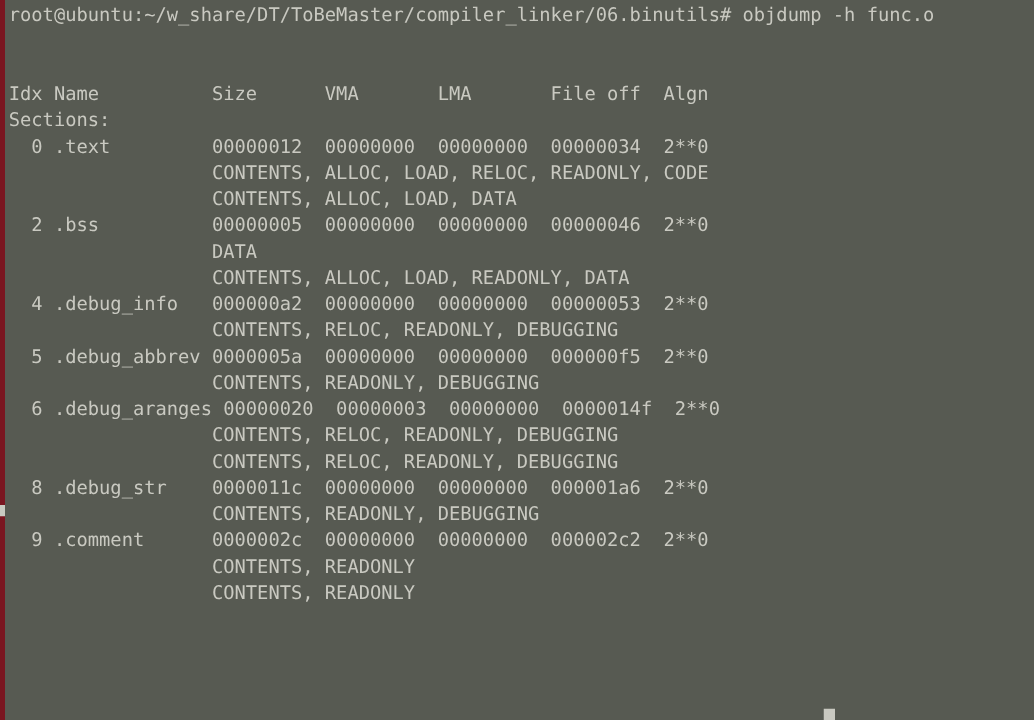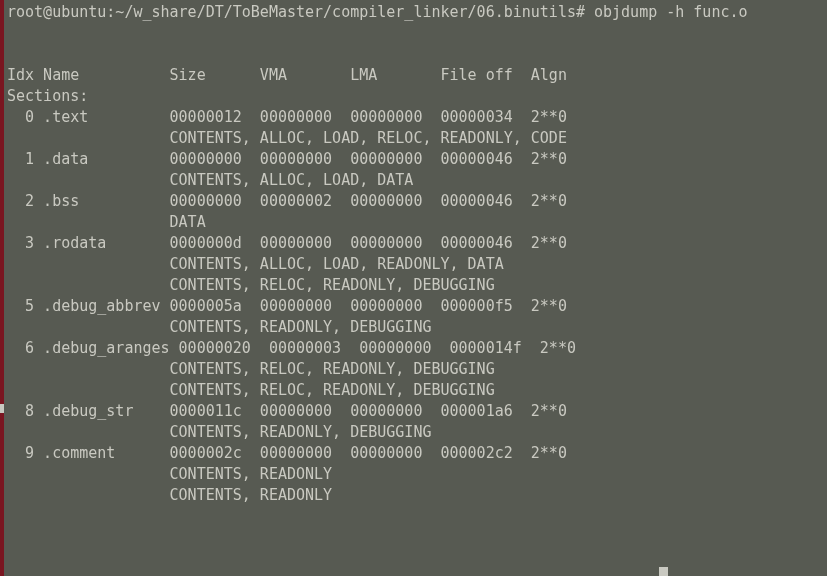--- a/index.html
+++ b/index.html
@@ -80,29 +80,28 @@
 
     <span class="line blank"></span>
 
     <span class="line">Idx Name          Size      VMA       LMA       File off  Algn</span>
 
     <span class="line">Sections:</span>
 
     <span class="line">  0 .text         00000012  00000000  00000000  00000034  2**0</span>
     <span class="line">                  CONTENTS, ALLOC, LOAD, RELOC, READONLY, CODE</span>
 
-    <span class="line">  1 .data         00000000  00000000  00000000  00000046  2**0</span>
     <span class="line">                  CONTENTS, ALLOC, LOAD, DATA</span>
 
-    <span class="line">  2 .bss          00000000  00000002  00000000  00000046  2**0</span>
+    <span class="line">  2 .bss          00000005  00000000  00000000  00000046  2**0</span>
     <span class="line">                  DATA</span>
 
-    <span class="line">  3 .rodata       0000000d  00000000  00000000  00000046  2**0</span>
     <span class="line">                  CONTENTS, ALLOC, LOAD, READONLY, DATA</span>
 
+    <span class="line">  4 .debug_info   000000a2  00000000  00000000  00000053  2**0</span>
     <span class="line">                  CONTENTS, RELOC, READONLY, DEBUGGING</span>
 
     <span class="line">  5 .debug_abbrev 0000005a  00000000  00000000  000000f5  2**0</span>
     <span class="line">                  CONTENTS, READONLY, DEBUGGING</span>
 
     <span class="line">  6 .debug_aranges 00000020  00000003  00000000  0000014f  2**0</span>
     <span class="line">                  CONTENTS, RELOC, READONLY, DEBUGGING</span>
 
     <span class="line">                  CONTENTS, RELOC, READONLY, DEBUGGING</span>
 

